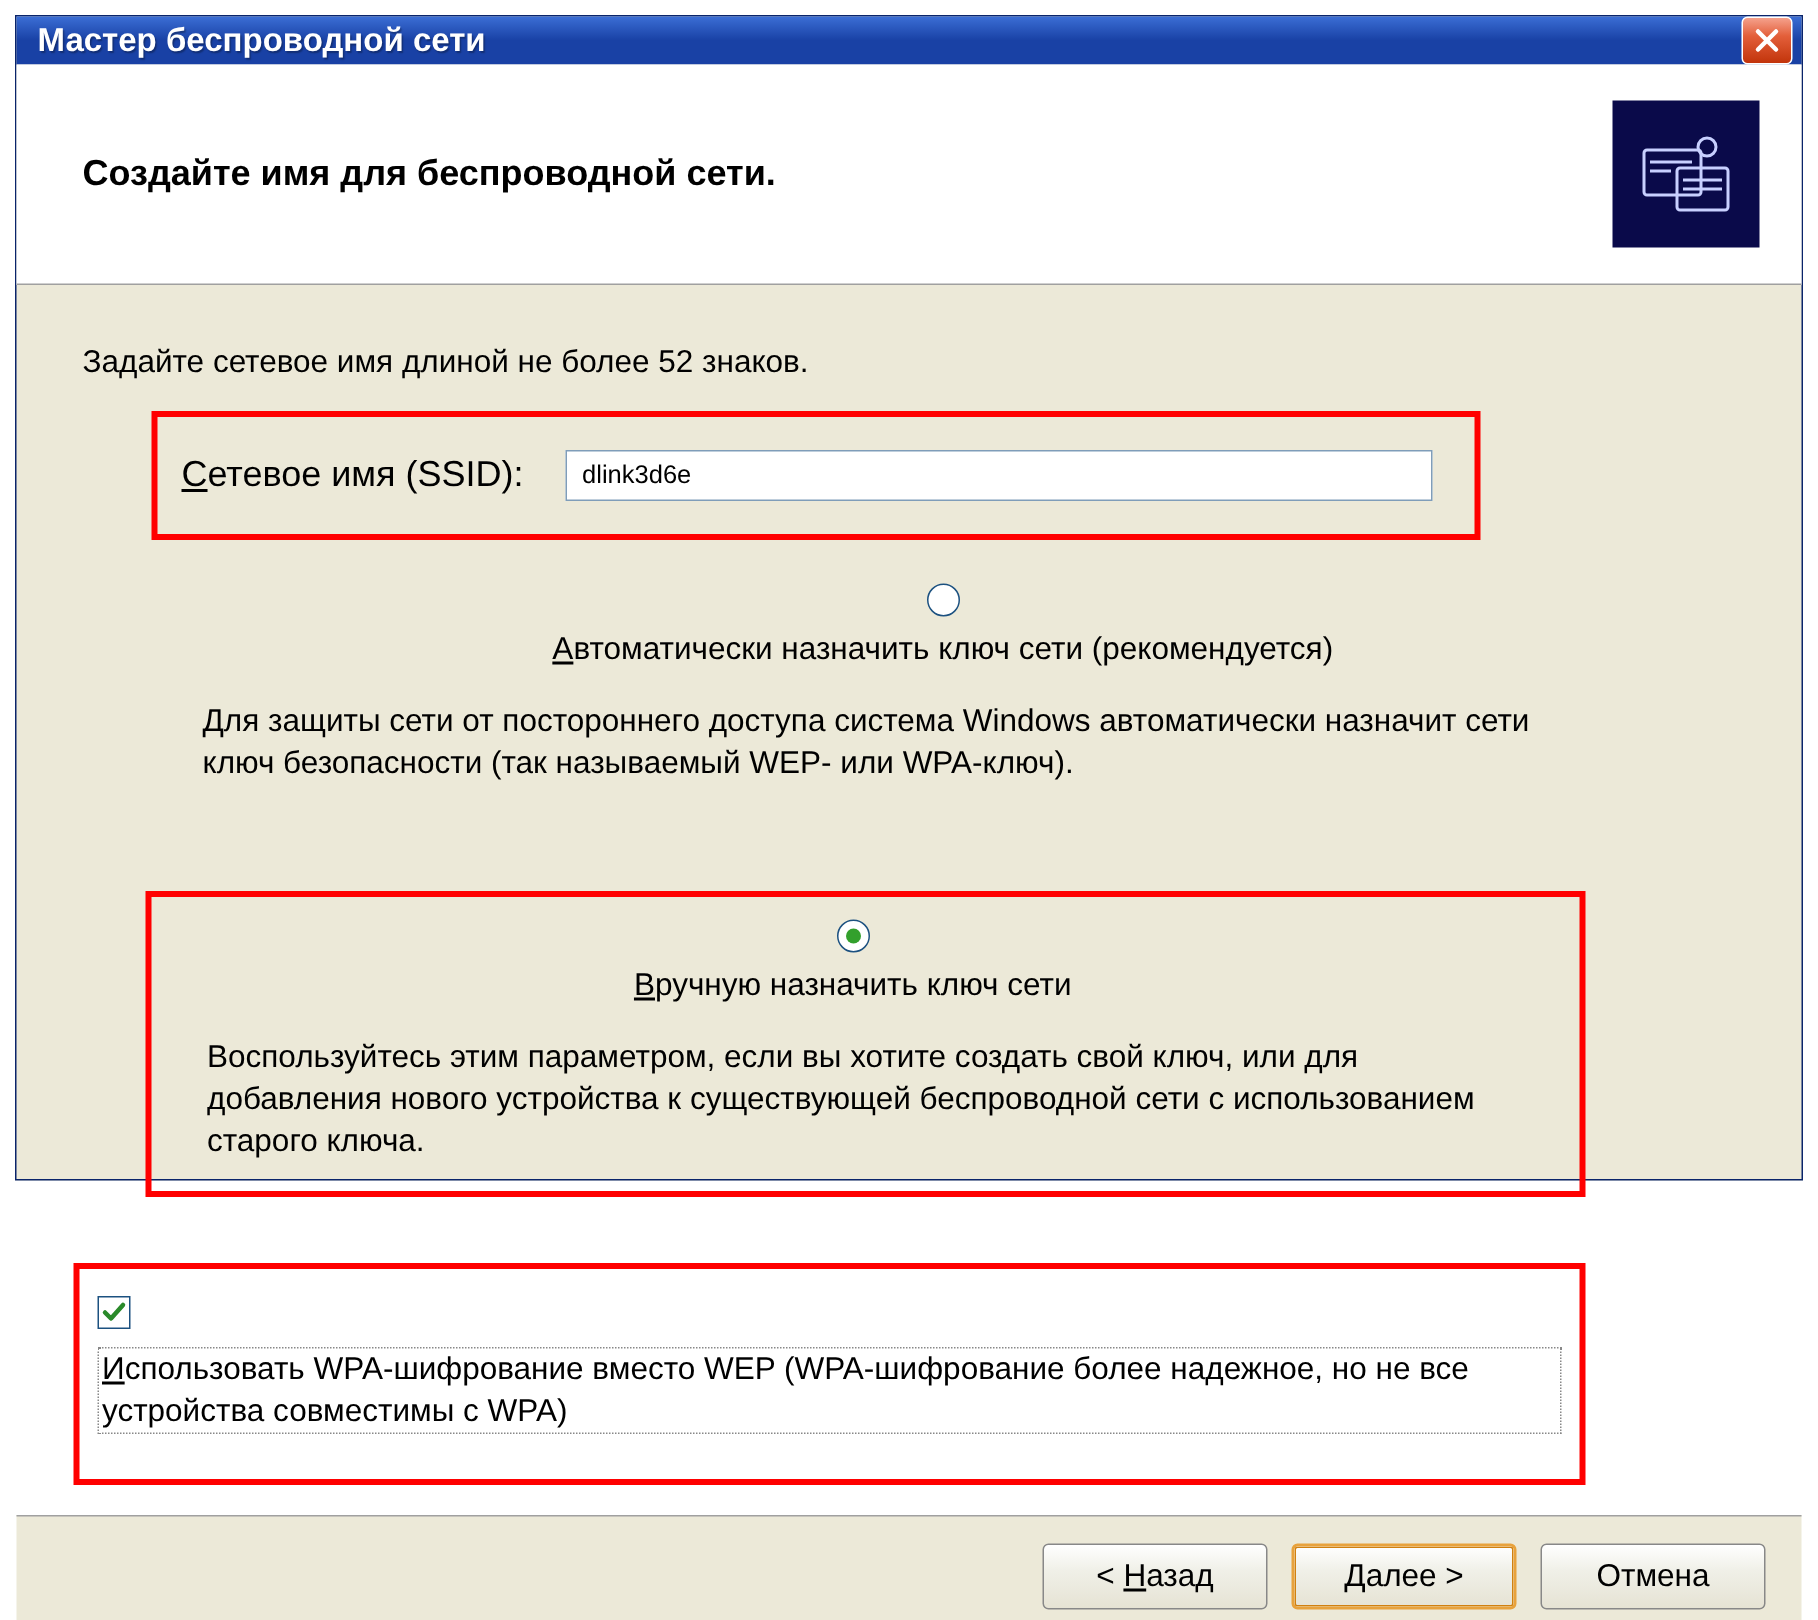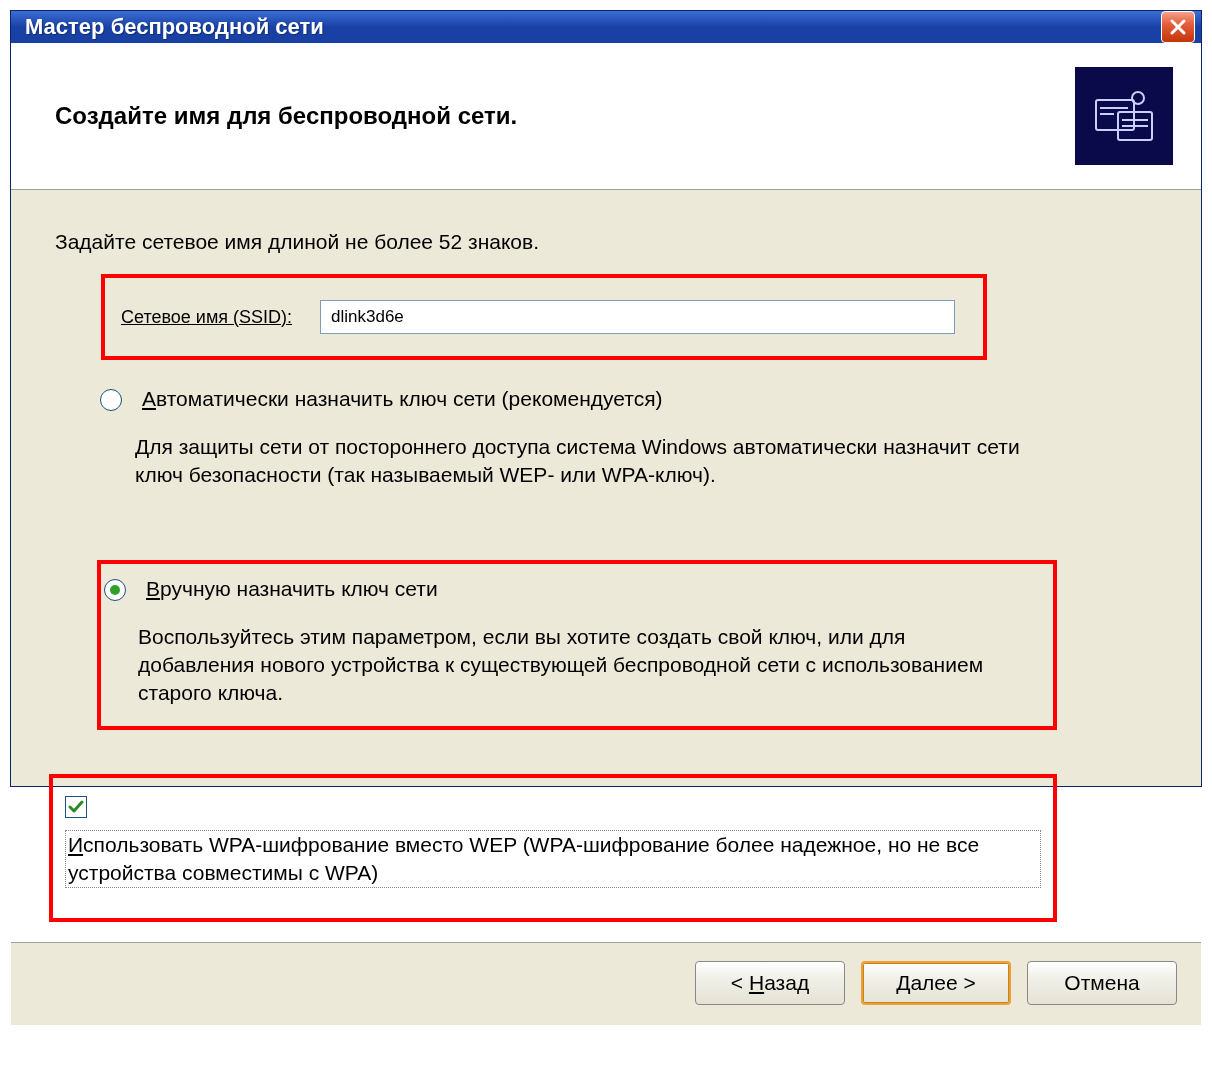--- a/index.html
+++ b/index.html
@@ -81,39 +81,39 @@
 .ssid-block {
   border: 4px solid #ff0000;
   padding: 22px 28px 22px 16px;
   margin-left: 46px;
   margin-right: 170px;
   display: flex;
   align-items: center;
   gap: 28px;
 }
 .ssid-label {
-  font-size: 18px;
+  font-size: 24px;
   white-space: nowrap;
-  text-decoration: underline;
 }
 .ssid-label .underline { text-decoration: underline; }
 .ssid-input {
   flex: 1;
   font-size: 17px;
   font-family: Tahoma, Arial, sans-serif;
   padding: 6px 10px;
   border: 1px solid #7f9db9;
   background: #fff;
 }
 .radio-row {
   display: flex;
-  align-items: flex-end;
-  gap: 20px;
+  align-items: center;
+  gap: 10px;
   margin-left: 45px;
   margin-top: 26px;
+  flex-direction: column;
 }
 .radio {
   width: 22px;
   height: 22px;
   border: 1.5px solid #1c5180;
   border-radius: 50%;
   background: #fff;
   display: flex;
   align-items: center;
   justify-content: center;

